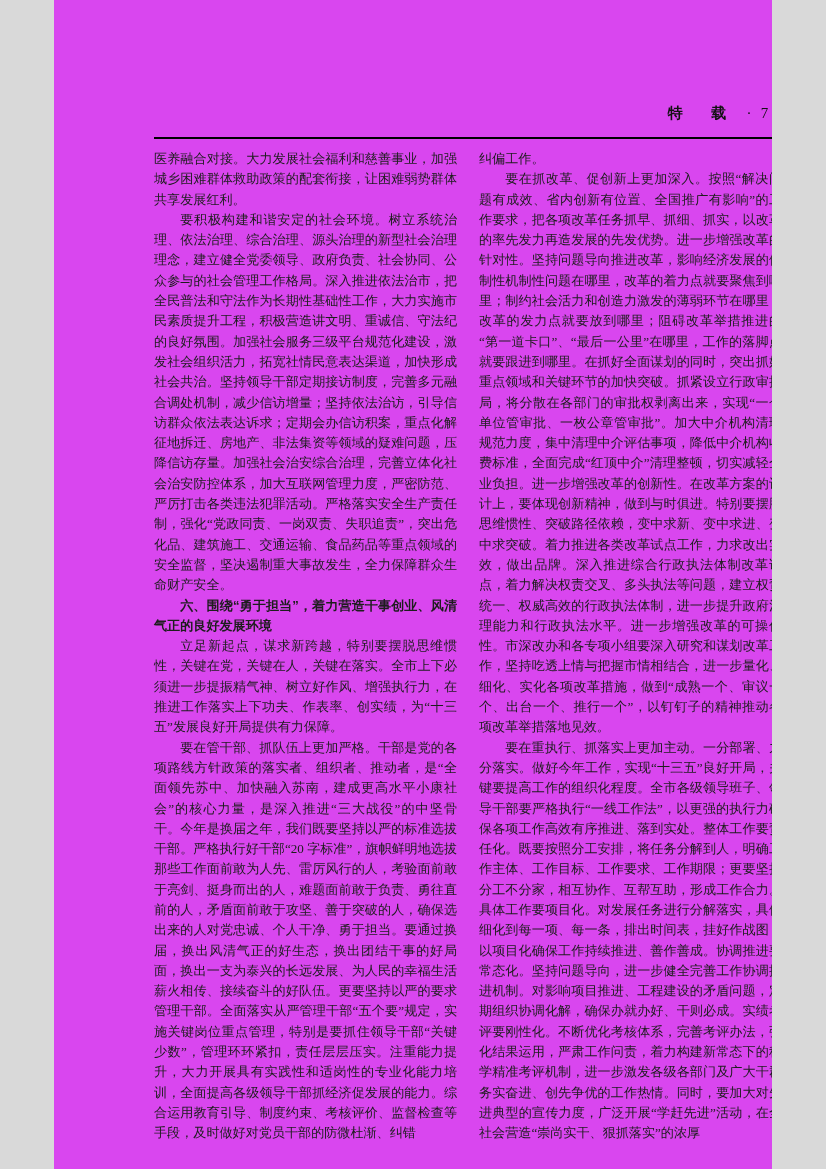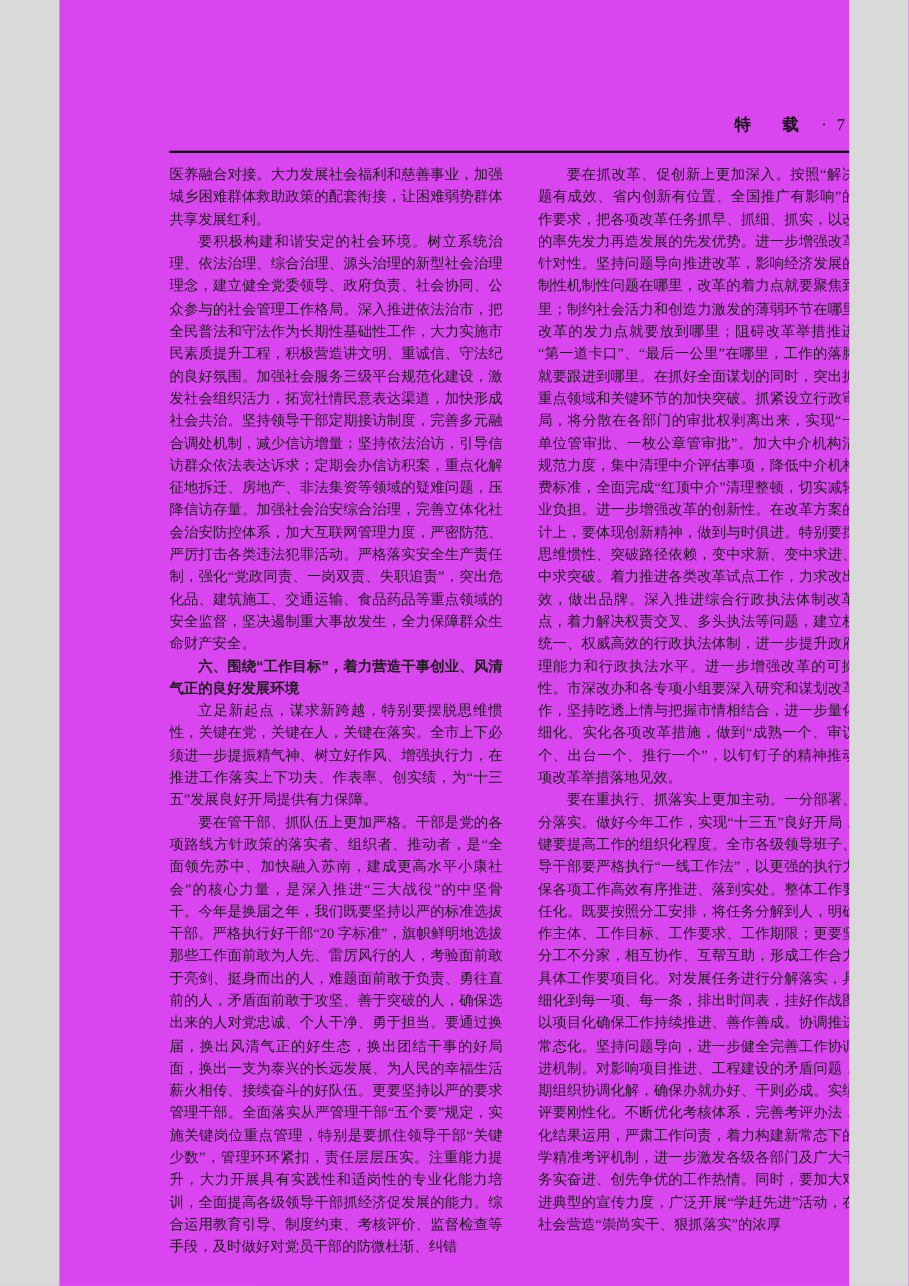--- a/index.html
+++ b/index.html
@@ -39,21 +39,21 @@
     width: 631px;
     height: 2px;
     background: #000;
   }
   .columns {
     position: absolute;
     top: 149px;
     left: 100px;
     width: 631px;
     display: flex;
-    gap: 32px;
+    gap: 22px;
   }
   .col {
     width: 303px;
     flex: 0 0 303px;
   }
   .col p {
     margin: 0;
     font-size: 13.1px;
     line-height: 20.3px;
     text-align: justify;
@@ -72,22 +72,23 @@
 
 <div class="page">
   <div class="header-row">
     <span class="section-label">特　载</span><span class="page-number">· 7 ·</span>
   </div>
   <div class="header-rule"></div>
   <div class="columns">
     <div class="col">
         <p class="continuation">医养融合对接。大力发展社会福利和慈善事业，加强城乡困难群体救助政策的配套衔接，让困难弱势群体共享发展红利。</p>
         <p class="paragraph">要积极构建和谐安定的社会环境。树立系统治理、依法治理、综合治理、源头治理的新型社会治理理念，建立健全党委领导、政府负责、社会协同、公众参与的社会管理工作格局。深入推进依法治市，把全民普法和守法作为长期性基础性工作，大力实施市民素质提升工程，积极营造讲文明、重诚信、守法纪的良好氛围。加强社会服务三级平台规范化建设，激发社会组织活力，拓宽社情民意表达渠道，加快形成社会共治。坚持领导干部定期接访制度，完善多元融合调处机制，减少信访增量；坚持依法治访，引导信访群众依法表达诉求；定期会办信访积案，重点化解征地拆迁、房地产、非法集资等领域的疑难问题，压降信访存量。加强社会治安综合治理，完善立体化社会治安防控体系，加大互联网管理力度，严密防范、严厉打击各类违法犯罪活动。严格落实安全生产责任制，强化“党政同责、一岗双责、失职追责”，突出危化品、建筑施工、交通运输、食品药品等重点领域的安全监督，坚决遏制重大事故发生，全力保障群众生命财产安全。</p>
-        <p class="heading">六、围绕“工作目标”，着力营造干事创业、风清气正的良好发展环境</p>
+        <p class="heading">六、围绕“勇于担当”，着力营造干事创业、风清气正的良好发展环境</p>
         <p class="paragraph">立足新起点，谋求新跨越，特别要摆脱思维惯性，关键在党，关键在人，关键在落实。全市上下必须进一步提振精气神、树立好作风、增强执行力，在推进工作落实上下功夫、作表率、创实绩，为“十三五”发展良好开局提供有力保障。</p>
         <p class="paragraph">要在管干部、抓队伍上更加严格。干部是党的各项路线方针政策的落实者、组织者、推动者，是“全面领先苏中、加快融入苏南，建成更高水平小康社会”的核心力量，是深入推进“三大战役”的中坚骨干。今年是换届之年，我们既要坚持以严的标准选拔干部。严格执行好干部“20 字标准”，旗帜鲜明地选拔那些工作面前敢为人先、雷厉风行的人，考验面前敢于亮剑、挺身而出的人，难题面前敢于负责、勇往直前的人，矛盾面前敢于攻坚、善于突破的人，确保选出来的人对党忠诚、个人干净、勇于担当。要通过换届，换出风清气正的好生态，换出团结干事的好局面，换出一支为泰兴的长远发展、为人民的幸福生活薪火相传、接续奋斗的好队伍。更要坚持以严的要求管理干部。全面落实从严管理干部“五个要”规定，实施关键岗位重点管理，特别是要抓住领导干部“关键少数”，管理环环紧扣，责任层层压实。注重能力提升，大力开展具有实践性和适岗性的专业化能力培训，全面提高各级领导干部抓经济促发展的能力。综合运用教育引导、制度约束、考核评价、监督检查等手段，及时做好对党员干部的防微杜渐、纠错</p>
       </div>
     <div class="col">
+        <p class="continuation">纠偏工作。</p>
         <p class="paragraph">要在抓改革、促创新上更加深入。按照“解决问题有成效、省内创新有位置、全国推广有影响”的工作要求，把各项改革任务抓早、抓细、抓实，以改革的率先发力再造发展的先发优势。进一步增强改革的针对性。坚持问题导向推进改革，影响经济发展的体制性机制性问题在哪里，改革的着力点就要聚焦到哪里；制约社会活力和创造力激发的薄弱环节在哪里，改革的发力点就要放到哪里；阻碍改革举措推进的“第一道卡口”、“最后一公里”在哪里，工作的落脚点就要跟进到哪里。在抓好全面谋划的同时，突出抓好重点领域和关键环节的加快突破。抓紧设立行政审批局，将分散在各部门的审批权剥离出来，实现“一个单位管审批、一枚公章管审批”。加大中介机构清理规范力度，集中清理中介评估事项，降低中介机构收费标准，全面完成“红顶中介”清理整顿，切实减轻企业负担。进一步增强改革的创新性。在改革方案的设计上，要体现创新精神，做到与时俱进。特别要摆脱思维惯性、突破路径依赖，变中求新、变中求进、变中求突破。着力推进各类改革试点工作，力求改出实效，做出品牌。深入推进综合行政执法体制改革试点，着力解决权责交叉、多头执法等问题，建立权责统一、权威高效的行政执法体制，进一步提升政府治理能力和行政执法水平。进一步增强改革的可操作性。市深改办和各专项小组要深入研究和谋划改革工作，坚持吃透上情与把握市情相结合，进一步量化、细化、实化各项改革措施，做到“成熟一个、审议一个、出台一个、推行一个”，以钉钉子的精神推动各项改革举措落地见效。</p>
         <p class="paragraph">要在重执行、抓落实上更加主动。一分部署、九分落实。做好今年工作，实现“十三五”良好开局，关键要提高工作的组织化程度。全市各级领导班子、领导干部要严格执行“一线工作法”，以更强的执行力确保各项工作高效有序推进、落到实处。整体工作要责任化。既要按照分工安排，将任务分解到人，明确工作主体、工作目标、工作要求、工作期限；更要坚持分工不分家，相互协作、互帮互助，形成工作合力。具体工作要项目化。对发展任务进行分解落实，具体细化到每一项、每一条，排出时间表，挂好作战图，以项目化确保工作持续推进、善作善成。协调推进要常态化。坚持问题导向，进一步健全完善工作协调推进机制。对影响项目推进、工程建设的矛盾问题，定期组织协调化解，确保办就办好、干则必成。实绩考评要刚性化。不断优化考核体系，完善考评办法，强化结果运用，严肃工作问责，着力构建新常态下的科学精准考评机制，进一步激发各级各部门及广大干群务实奋进、创先争优的工作热情。同时，要加大对先进典型的宣传力度，广泛开展“学赶先进”活动，在全社会营造“崇尚实干、狠抓落实”的浓厚</p>
       </div>
   </div>
 </div>
 
 </body></html>

